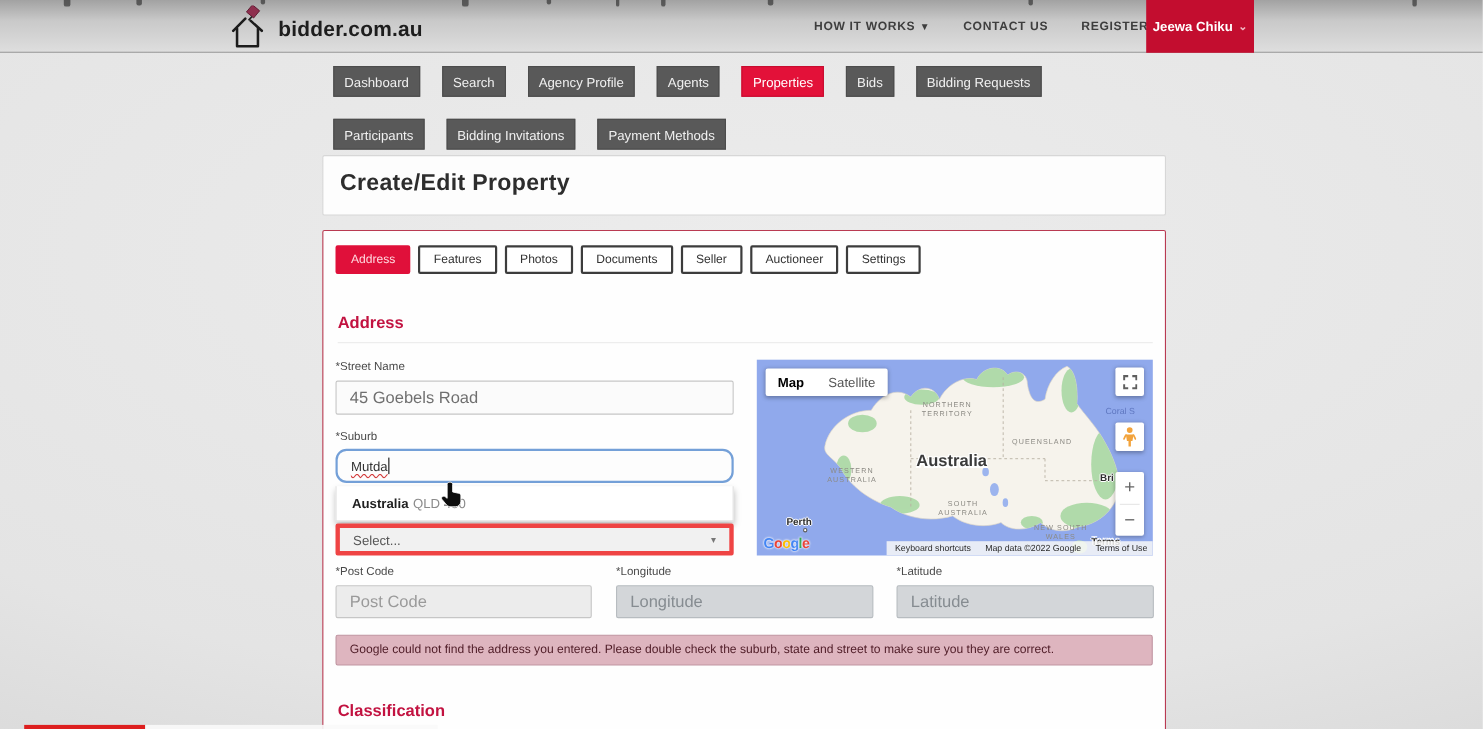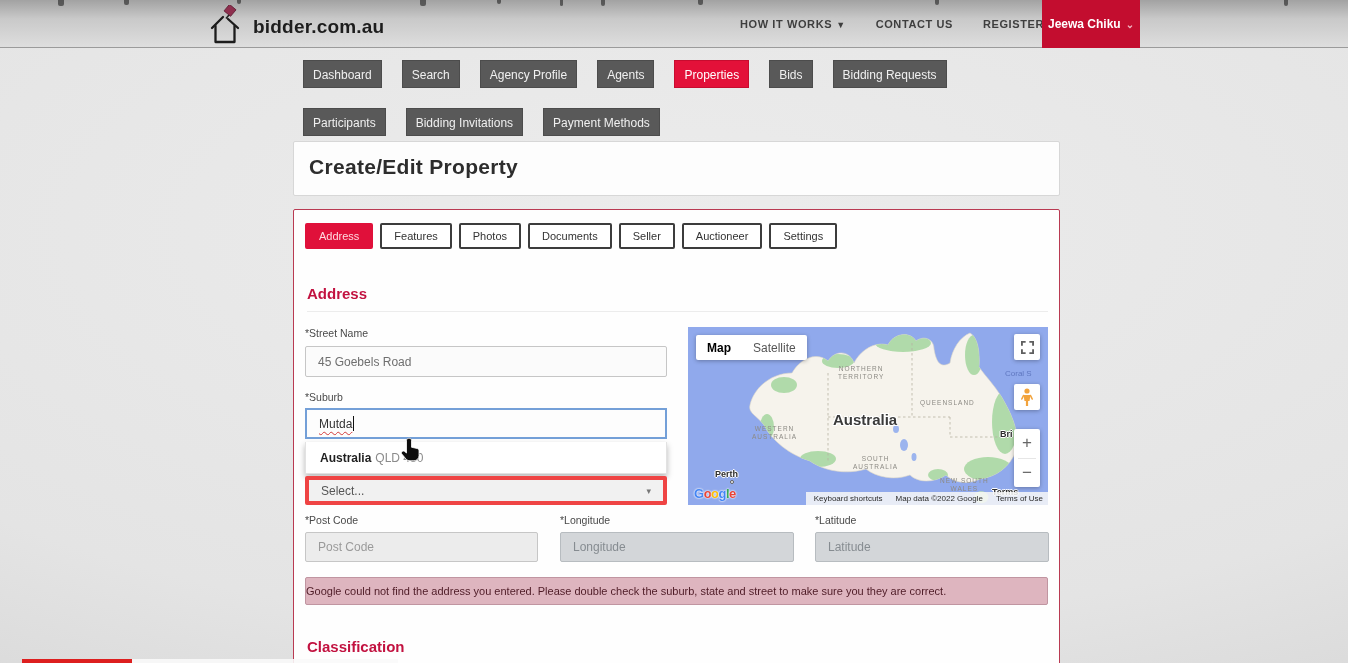--- a/index.html
+++ b/index.html
@@ -59,29 +59,29 @@
   }
   .ftab.active { background:#e0103a; border-color:#e0103a; color:#ffd9df; }
 
   .section-heading { font-size:15px; font-weight:bold; color:#c21240; }
   .addr-heading { position:absolute; left:13px; top:75px; }
   .addr-divider { position:absolute; left:13px; top:101px; width:741px; height:1px; background:#ececec; }
 
   .field-label { position:absolute; font-size:10.5px; color:#4a4a4a; }
   .txt-input {
     position:absolute; height:31px; border:1px solid #c6c6c6; background:#fbfbfb;
-    font-family:"Liberation Sans",sans-serif; font-size:12px; color:#6f6f6f; padding:0 12px; border-radius:2px;
+    font-family:"Liberation Sans",sans-serif; font-size:15px; color:#6f6f6f; padding:0 12px; border-radius:2px;
   }
   .txt-input::placeholder { color:#9a9a9a; }
   .txt-input.disabled { background:#d3d6d9; border-color:#b7bcc0; }
   .txt-input.disabled::placeholder { color:#868c91; }
 
   .suburb-box {
     position:absolute; left:11px; top:198px; width:362px; height:31px;
-    border:2px solid #74a0d8; background:#fdfdfd; border-radius:0;
+    border:2px solid #74a0d8; background:#fdfdfd; border-radius:10px;
     display:flex; align-items:center; padding-left:12px;
   }
   .suburb-text {
     font-size:12px; color:#333;
     text-decoration: underline wavy #d23b3b 1px; text-underline-offset:3px;
   }
   .caret-bar { display:inline-block; width:1px; height:15px; background:#111; margin-left:1px; }
 
   .suggestion-panel {
     position:absolute; left:11px; top:232px; width:362px; height:32px;
@@ -95,21 +95,21 @@
     position:absolute; left:11px; top:266px; width:362px; height:29px;
     background:#f1f1f1; border:4px solid #ef4444; border-radius:2px;
     display:flex; align-items:center; padding-left:12px; cursor:pointer;
   }
   .state-select-text { font-size:12px; color:#555; }
   .select-caret { position:absolute; right:12px; font-size:9px; color:#777; }
 
   .error-bar {
     position:absolute; left:11px; top:367px; width:743px; height:28px;
     background:#deb5bf; border:1px solid #c095a1; border-radius:2px;
-    font-size:11px; color:#4e1b26; line-height:26px; white-space:nowrap; overflow:hidden;
+    font-size:11px; color:#4e1b26; line-height:26px; padding-left:12px; white-space:nowrap; overflow:hidden;
   }
   .class-heading { position:absolute; left:13px; top:428px; }
 
   
   .map { position:absolute; left:688px; top:327px; width:360px; height:178px; background:#90a9ec; overflow:hidden; }
   .map-label { position:absolute; color:#8c8a84; font-size:6.5px; letter-spacing:1px; text-align:center; line-height:8px; white-space:pre-line; }
   .country-label { position:absolute; left:145px; top:84px; font-size:15px; font-weight:bold; color:#3a3a3a;
     text-shadow:-1px -1px 0 #fff,1px -1px 0 #fff,-1px 1px 0 #fff,1px 1px 0 #fff; }
   .city-label { position:absolute; font-size:9px; font-weight:bold; color:#2e2e2e;
     text-shadow:-1px 0 0 #fff,1px 0 0 #fff,0 -1px 0 #fff,0 1px 0 #fff; }

